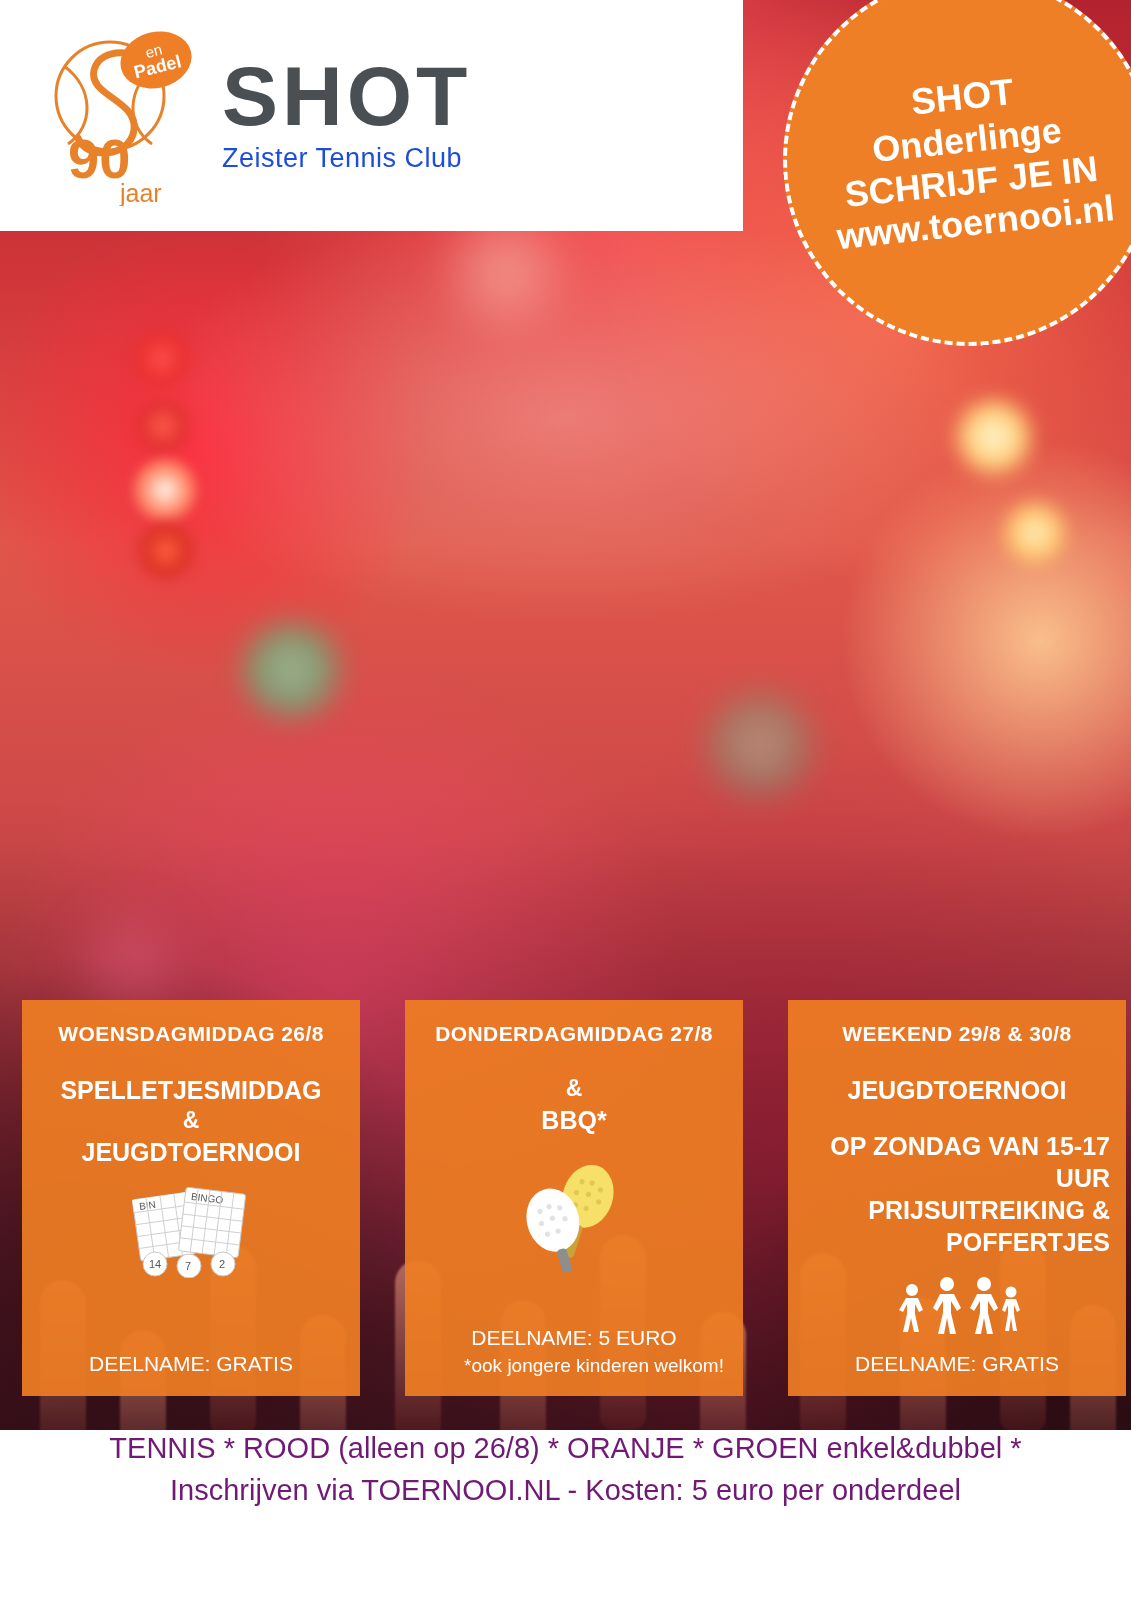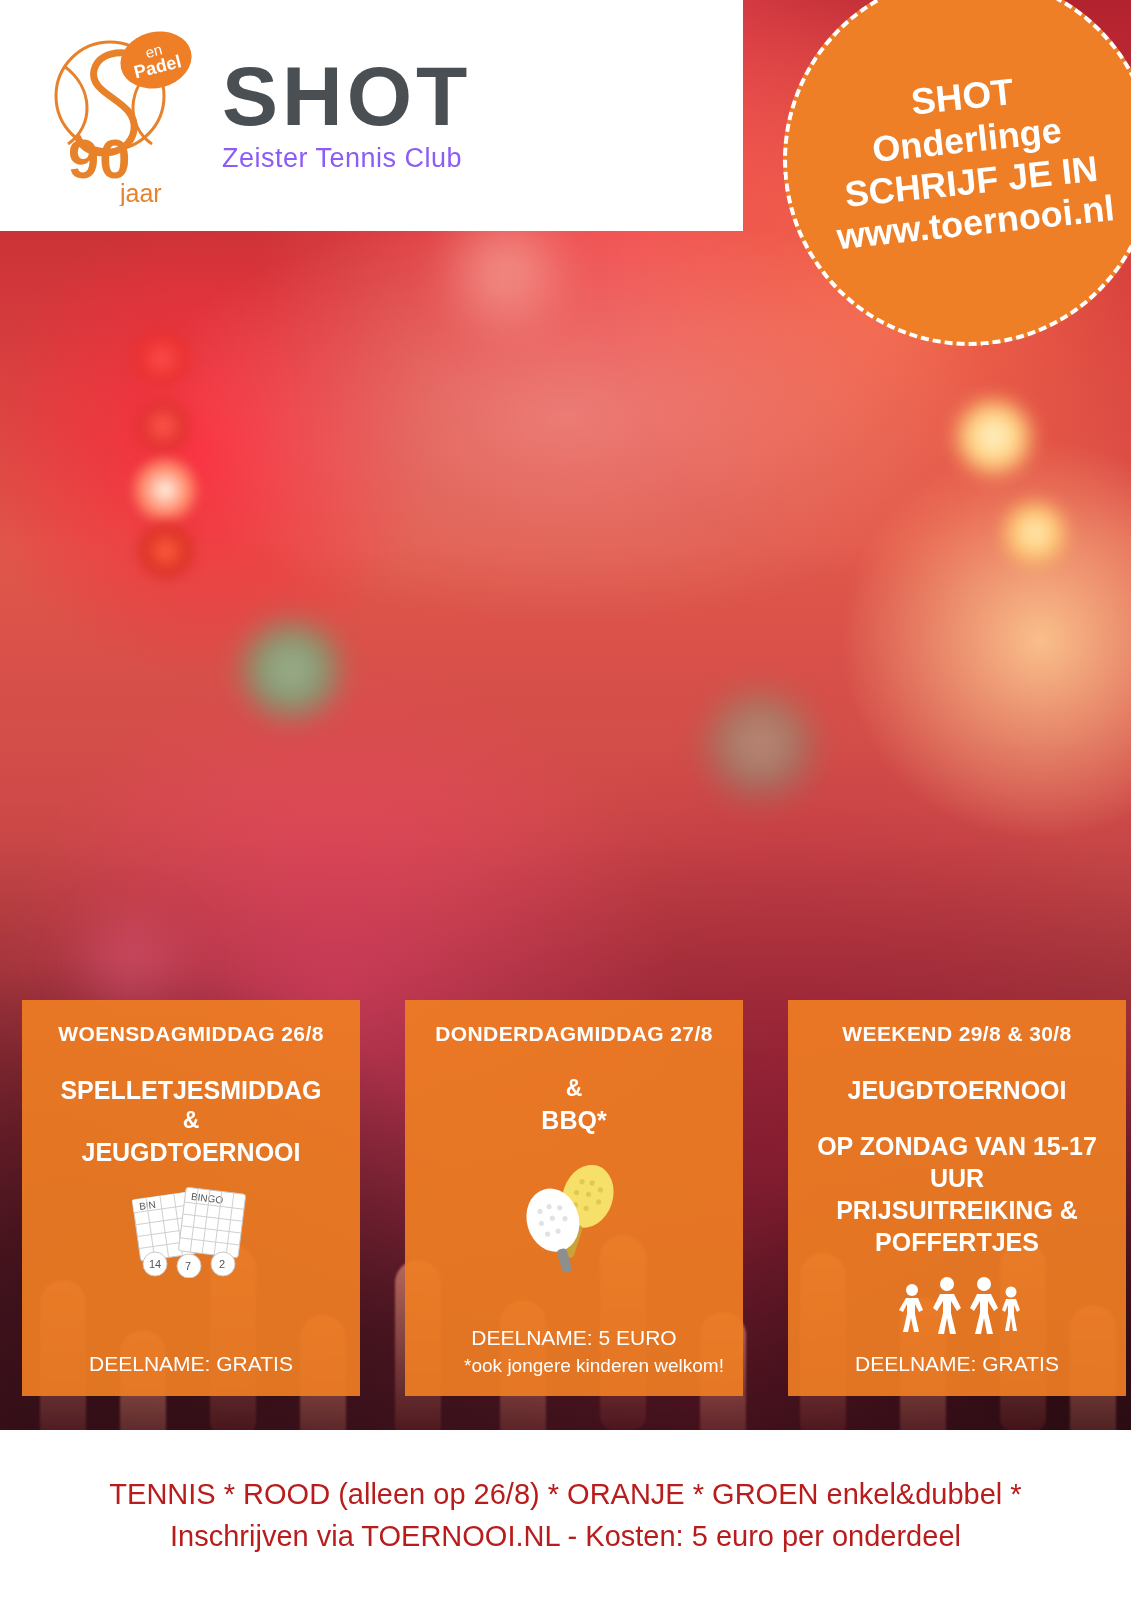--- a/index.html
+++ b/index.html
@@ -75,21 +75,21 @@
   }
   .logo-mark { position: relative; width: 170px; height: 180px; flex: 0 0 170px; }
   .logo-mark svg { position: absolute; left: 0; top: 0; }
   .logo-text { margin-left: 18px; }
   .logo-shot {
     font-size: 84px; font-weight: bold; letter-spacing: 4px;
     color: #4a4f54; line-height: 0.95;
     font-family: "Liberation Sans", sans-serif;
   }
   .logo-sub {
-    font-size: 27px; color: #8b5cf6; letter-spacing: 0.5px; margin-top: 6px;
+    font-size: 27px; color: #1d4ed8; letter-spacing: 0.5px; margin-top: 6px;
     font-family: "Liberation Sans", sans-serif;
   }
 
   
   .stamp {
     position: absolute; right: -24px; top: -26px;
     width: 372px; height: 372px; border-radius: 50%;
     background: #ef7f26;
     border: 4px dashed #ffffff;
     display: flex; flex-direction: column; align-items: center; justify-content: center;
@@ -163,22 +163,22 @@
   .bingo { width: 120px; height: 96px; }
   
   .padel { width: 128px; height: 128px; }
   
   .family { width: 130px; height: 64px; }
 
   
   .footer {
     position: absolute; left: 0; right: 0; bottom: 0;
     height: 170px; background: #ffffff;
-    display: flex; flex-direction: column; align-items: center; justify-content: center;
-    color: #b91c1c;
+    display: flex; flex-direction: column; align-items: center; 
+    color: #701a75;
     gap: 6px;
   }
   .footer div { font-size: 29px; line-height: 1.25; text-align: center; }
 </style>
 </head>
 <body>
 
 <div class="poster">
 
   <div class="bg"></div>
@@ -330,21 +330,21 @@
       </div>
       <div class="card-foot">
         <div>DEELNAME: 5 EURO</div>
         <div class="small">*ook jongere kinderen welkom!</div>
       </div>
     </div>
 
     <div class="card">
       <div class="card-head">WEEKEND 29/8 &amp; 30/8</div>
       <div class="card-title">JEUGDTOERNOOI</div>
-      <div class="card-title" style="margin-top:24px;white-space:pre-line;">OP ZONDAG VAN 15-17 UUR
+      <div class="card-title" style="margin-top:24px;white-space:pre-line;text-align:right;">OP ZONDAG VAN 15-17 UUR
 PRIJSUITREIKING &amp;
 POFFERTJES</div>
       <div class="card-art">
         <svg class="family" viewBox="0 0 130 64" aria-hidden="true" fill="#ffffff">
           <g>
             <circle cx="20" cy="18" r="6"></circle>
             <path d="M14 26 h12 l5 12 -4 2 -4 -8 v10 l4 18 h-5 l-3 -14 -3 14 h-5 l4 -18 v-10 l-4 8 -4 -2 z"></path>
           </g>
           <g>
             <circle cx="55" cy="12" r="7"></circle>

